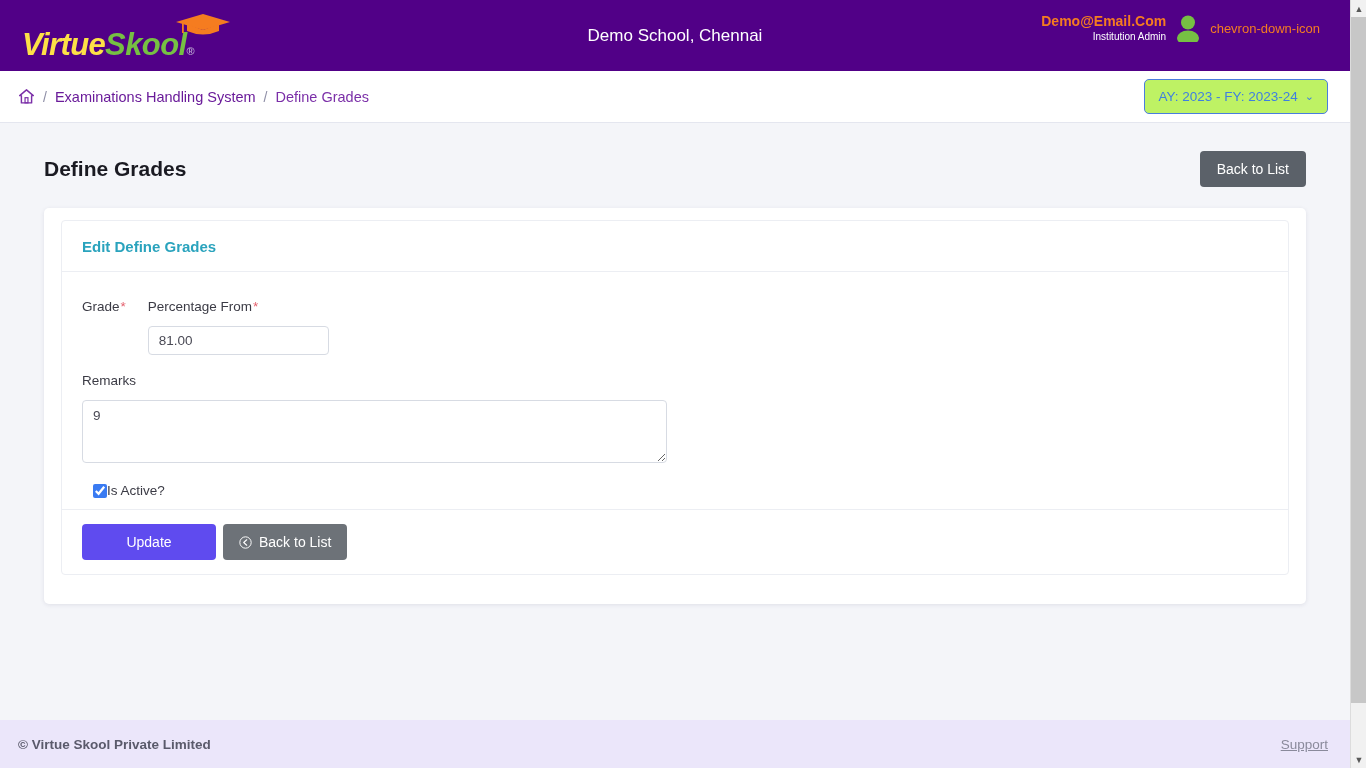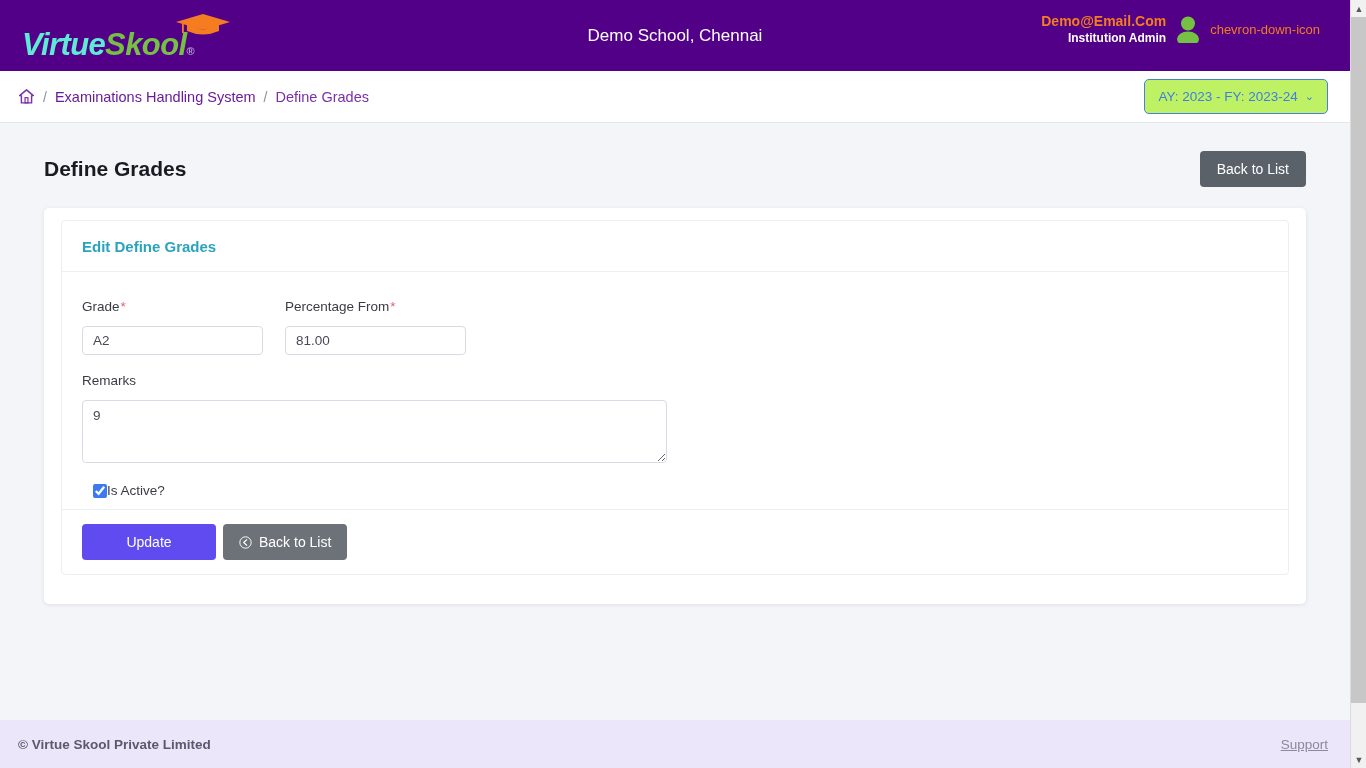--- a/index.html
+++ b/index.html
@@ -44,21 +44,21 @@
   }
   .logo-text {
     font-size: 31px;
     font-weight: bold;
     font-style: italic;
     letter-spacing: -0.6px;
     line-height: 1;
     white-space: nowrap;
     position: relative;
   }
-  .logo-virtue { color: #5eead4; }
+  .logo-virtue { color: #fde047; }
   .logo-skool { color: #76c043; }
   .logo-reg {
     color: #b9a2cf;
     font-size: 11px;
     font-style: normal;
     font-weight: bold;
     vertical-align: baseline;
   }
   .cap {
     position: absolute;
@@ -89,22 +89,22 @@
   .user-text { text-align: right; line-height: 1.25; }
   .user-email {
     color: #f57c20;
     font-size: 14px;
     font-weight: bold;
     display: block;
     margin-left: 17px;
   }
   .user-role {
     color: #ffffff;
-    font-size: 12px;
-    font-weight: bold;
+    font-size: 10px;
+    font-weight: normal;
     display: block;
   }
   .avatar { width: 26px; height: 28px; }
   .caret-down { color: #f57c20; font-size: 13px; line-height: 1; }
 
   
   .crumbbar {
     height: 52px;
     background: #ffffff;
     border-bottom: 1px solid #e4e6ef;
@@ -376,21 +376,20 @@
           </div>
 
           <div class="form-body">
 
             <div class="field-row">
 
               <div class="field">
                 <label class="field-label">
                   <span>Grade</span><span class="req">*</span>
                 </label>
-                <input class="input" type="text" value="A2" style="">
               </div>
 
               <div class="field">
                 <label class="field-label">
                   <span>Percentage From</span><span class="req">*</span>
                 </label>
                 <input class="input" type="text" value="81.00" style="">
               </div>
 
 

